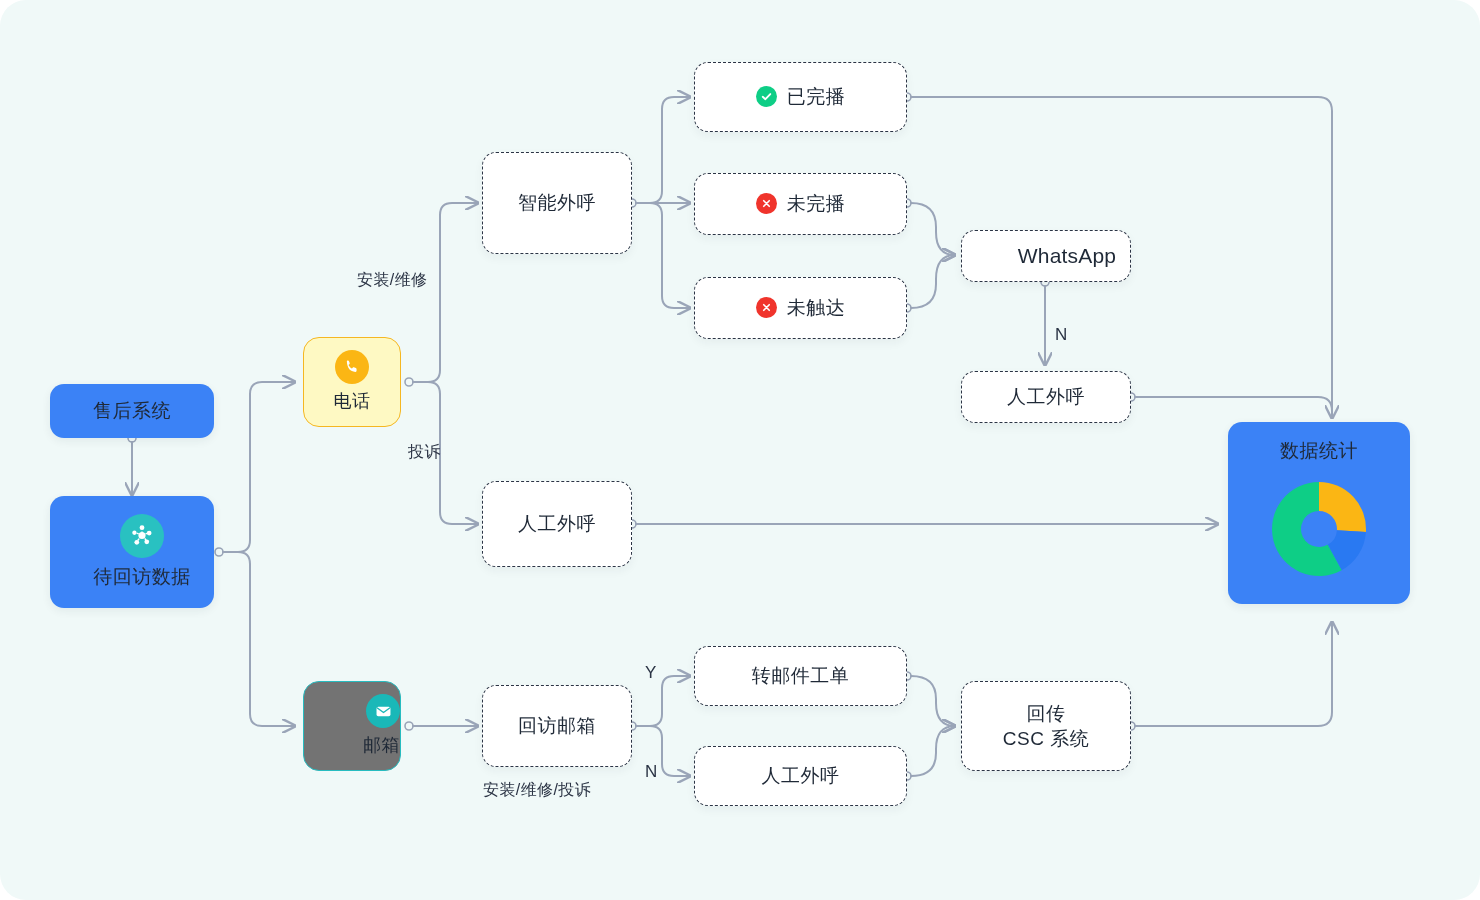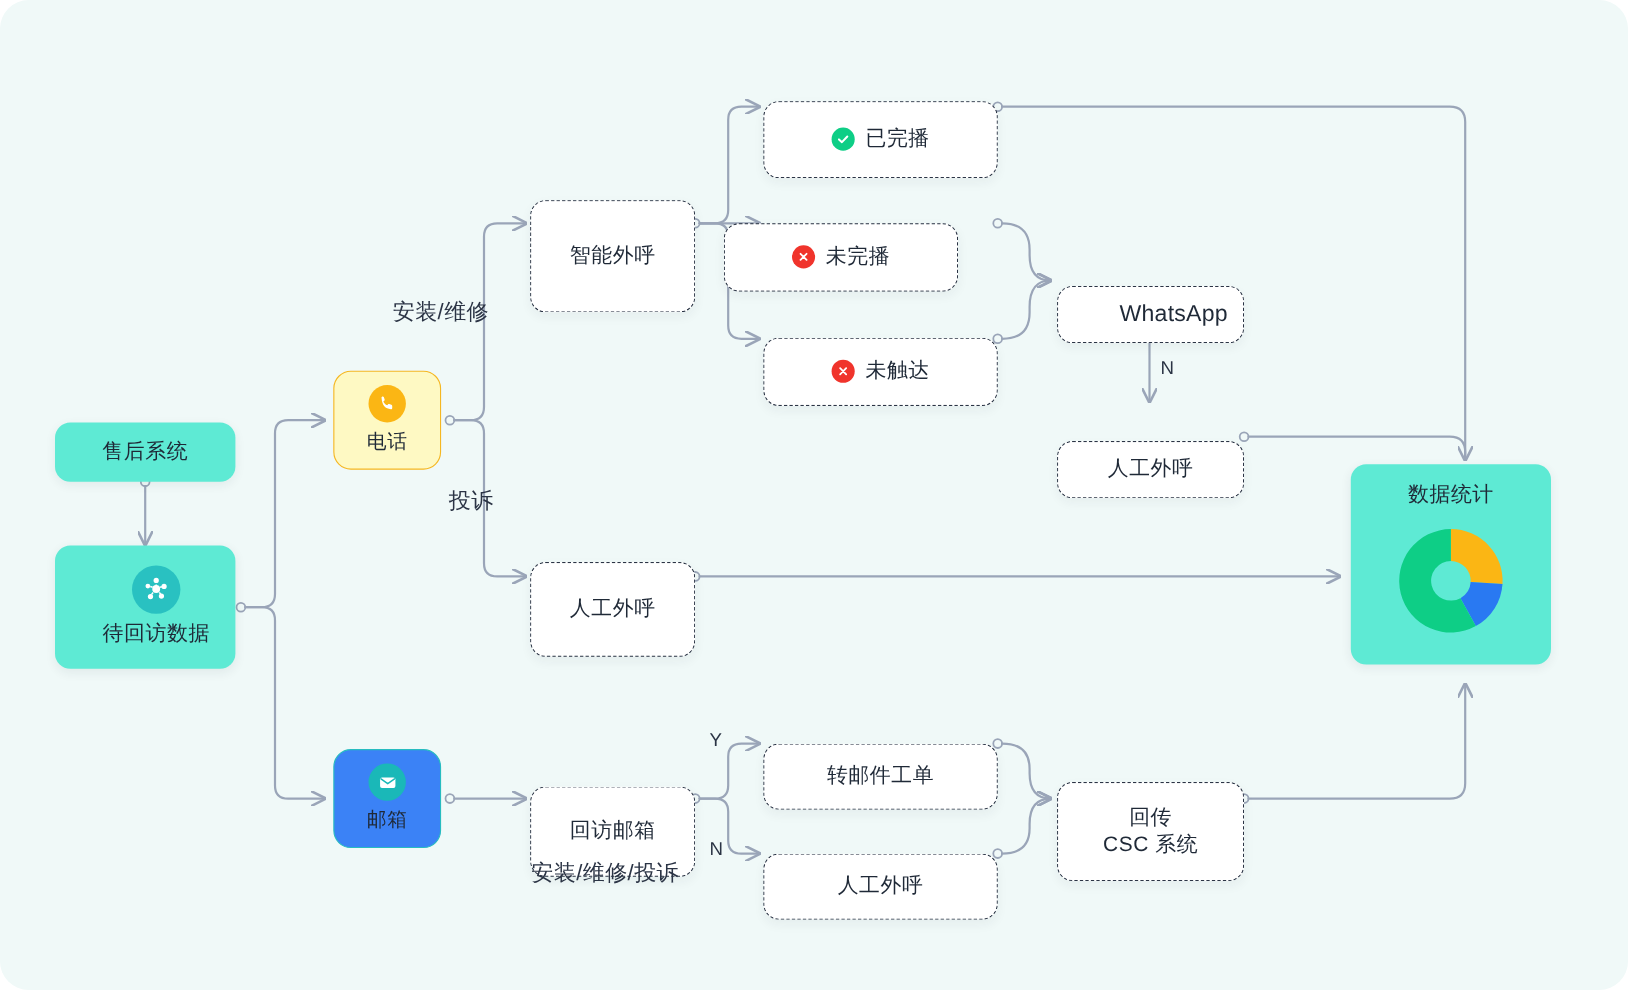--- a/index.html
+++ b/index.html
@@ -35,41 +35,41 @@
     flex-direction: column;
     align-items: center;
     justify-content: center;
     color: #1f2937;
     text-align: center;
     line-height: 1.32;
     letter-spacing: 0.5px;
   }
   
   .node.solid {
-    background: #5eead4;
+    background: #3b82f6;
     border-radius: 14px;
     box-shadow: 0 3px 10px rgba(31, 45, 61, 0.07);
   }
   
   .node.dashed {
     background: #ffffff;
     border: 1.6px dashed #2b3445;
     border-radius: 14px;
     box-shadow: 0 4px 10px rgba(31, 45, 61, 0.05);
-    margin-top: 30px;
   }
   .node.accent-phone {
     background: #fef9c3;
     border: 1.8px solid #f5b722;
     border-radius: 16px;
   }
   .node.accent-email {
-    background: #3b82f6;
+    background: #737373;
     border: 1.8px solid #27bcc0;
     border-radius: 16px;
+    align-items: flex-end;
   }
   .node-label {
     font-size: 19px;
     white-space: pre-line;
   }
   .node-label.small {
     font-size: 18px;
   }
   .node-label.latin {
     font-size: 21px;
@@ -99,21 +99,21 @@
     width: 21px;
     height: 21px;
     border-radius: 50%;
     display: flex;
     align-items: center;
     justify-content: center;
     flex: 0 0 auto;
   }
   .edge-label {
     position: absolute;
-    font-size: 20px;
+    font-size: 16px;
     color: #2b3445;
     letter-spacing: 0.4px;
     white-space: nowrap;
   }
   .edge-label.latin {
     font-size: 17px;
   }
   .donut {
     margin-top: 12px;
   }
@@ -234,21 +234,21 @@
     <div class="inline-row">
       <span class="status-dot" style="background:#0ece86;">
         <svg width="13" height="13" viewBox="0 0 24 24" fill="none" stroke="#ffffff" stroke-width="3.4" stroke-linecap="round" stroke-linejoin="round">
           <path d="M5 12.5 10 17 19 7.5"></path>
         </svg>
       </span>
       <span class="node-label">已完播</span>
     </div>
   </div>
 
-  <div class="node dashed" style="left:658px; top:173px; width:213px; height:62px;">
+  <div class="node dashed" style="left:694px; top:173px; width:213px; height:62px;">
     <div class="inline-row">
       <span class="status-dot" style="background:#f0342c;">
         <svg width="11" height="11" viewBox="0 0 24 24" fill="none" stroke="#ffffff" stroke-width="3.6" stroke-linecap="round">
           <path d="M6 6 18 18M18 6 6 18"></path>
         </svg>
       </span>
       <span class="node-label">未完播</span>
     </div>
   </div>
 

